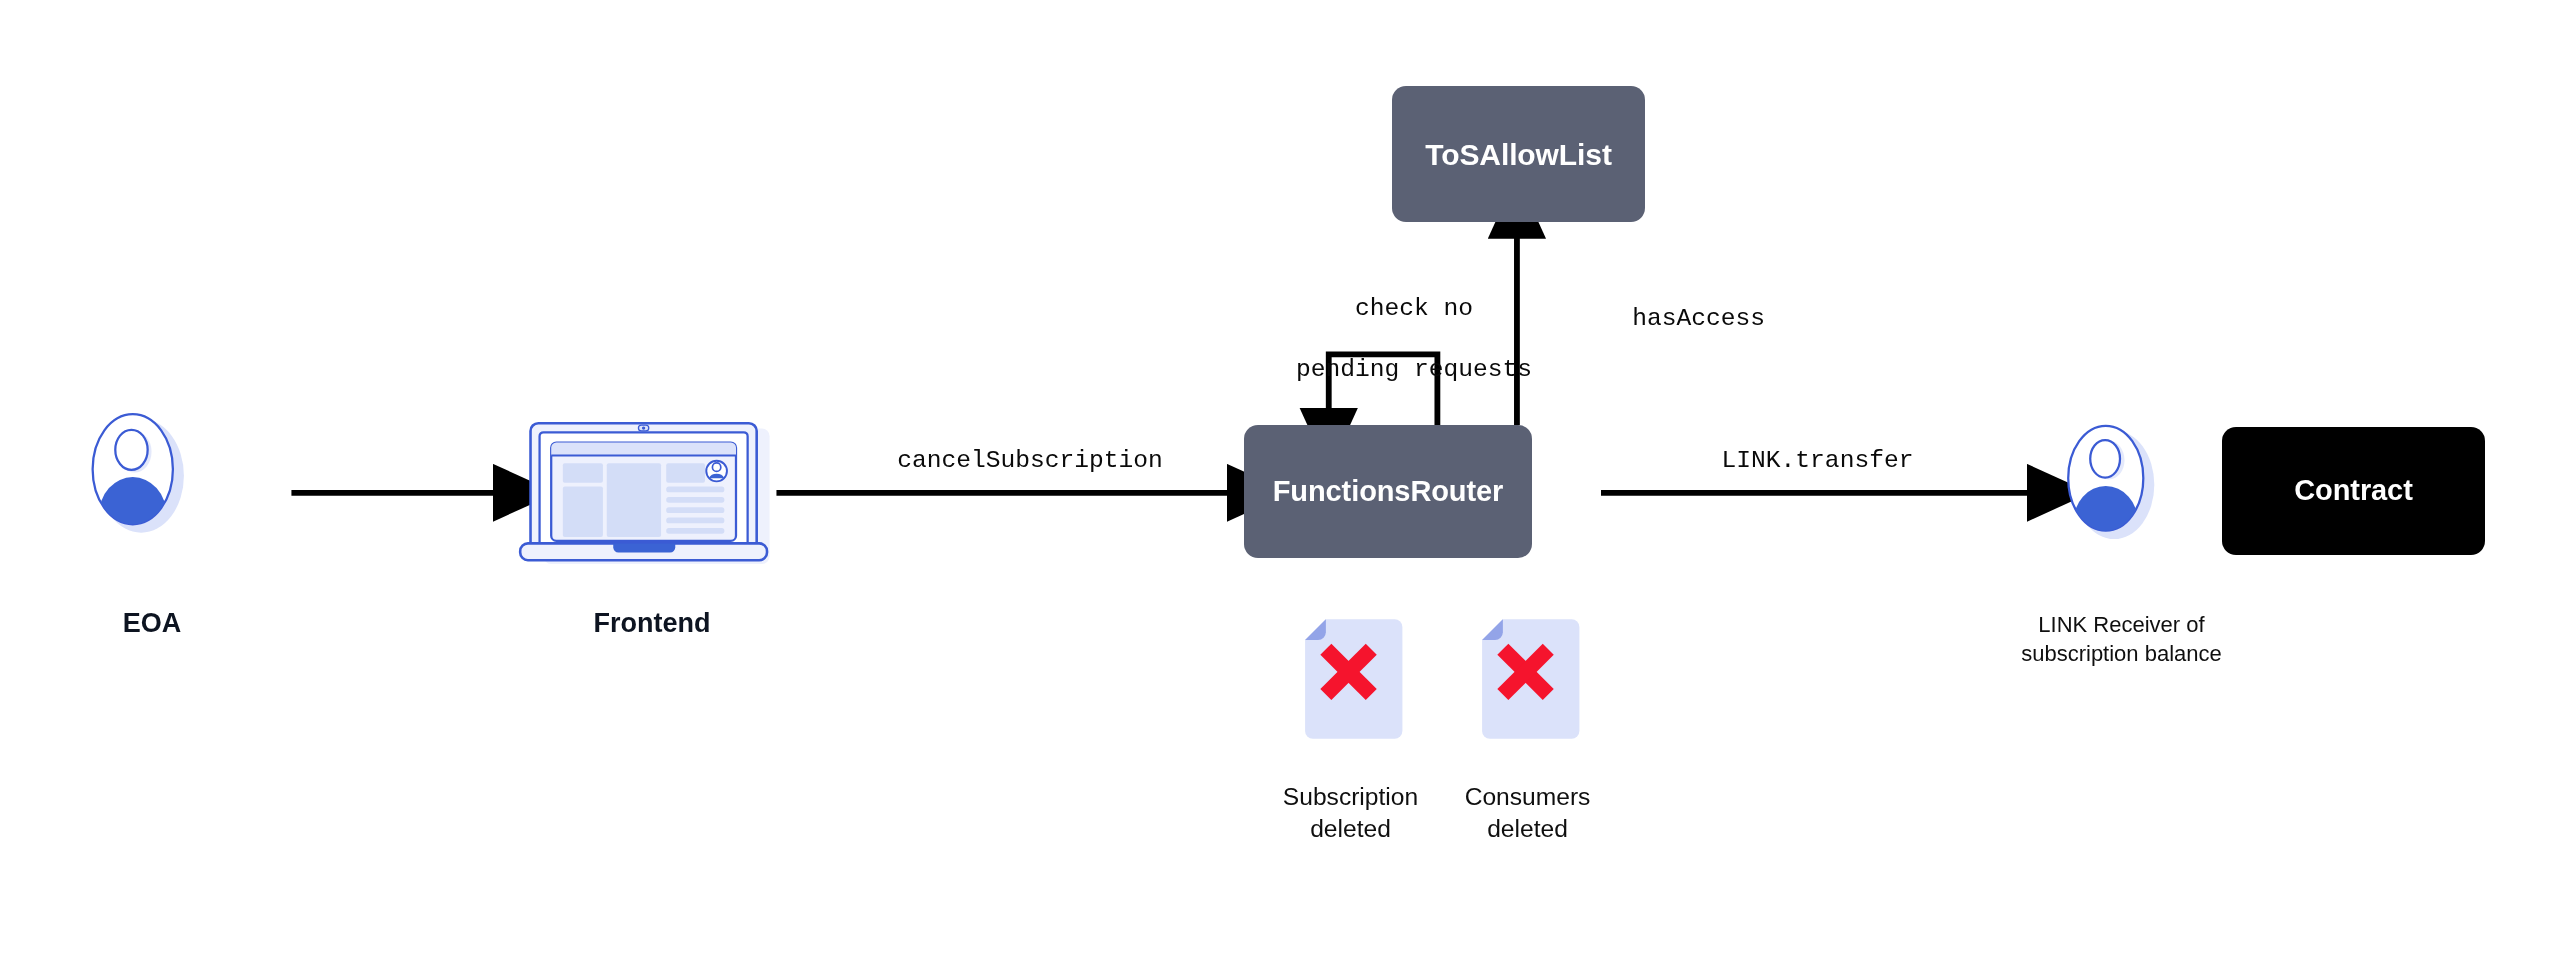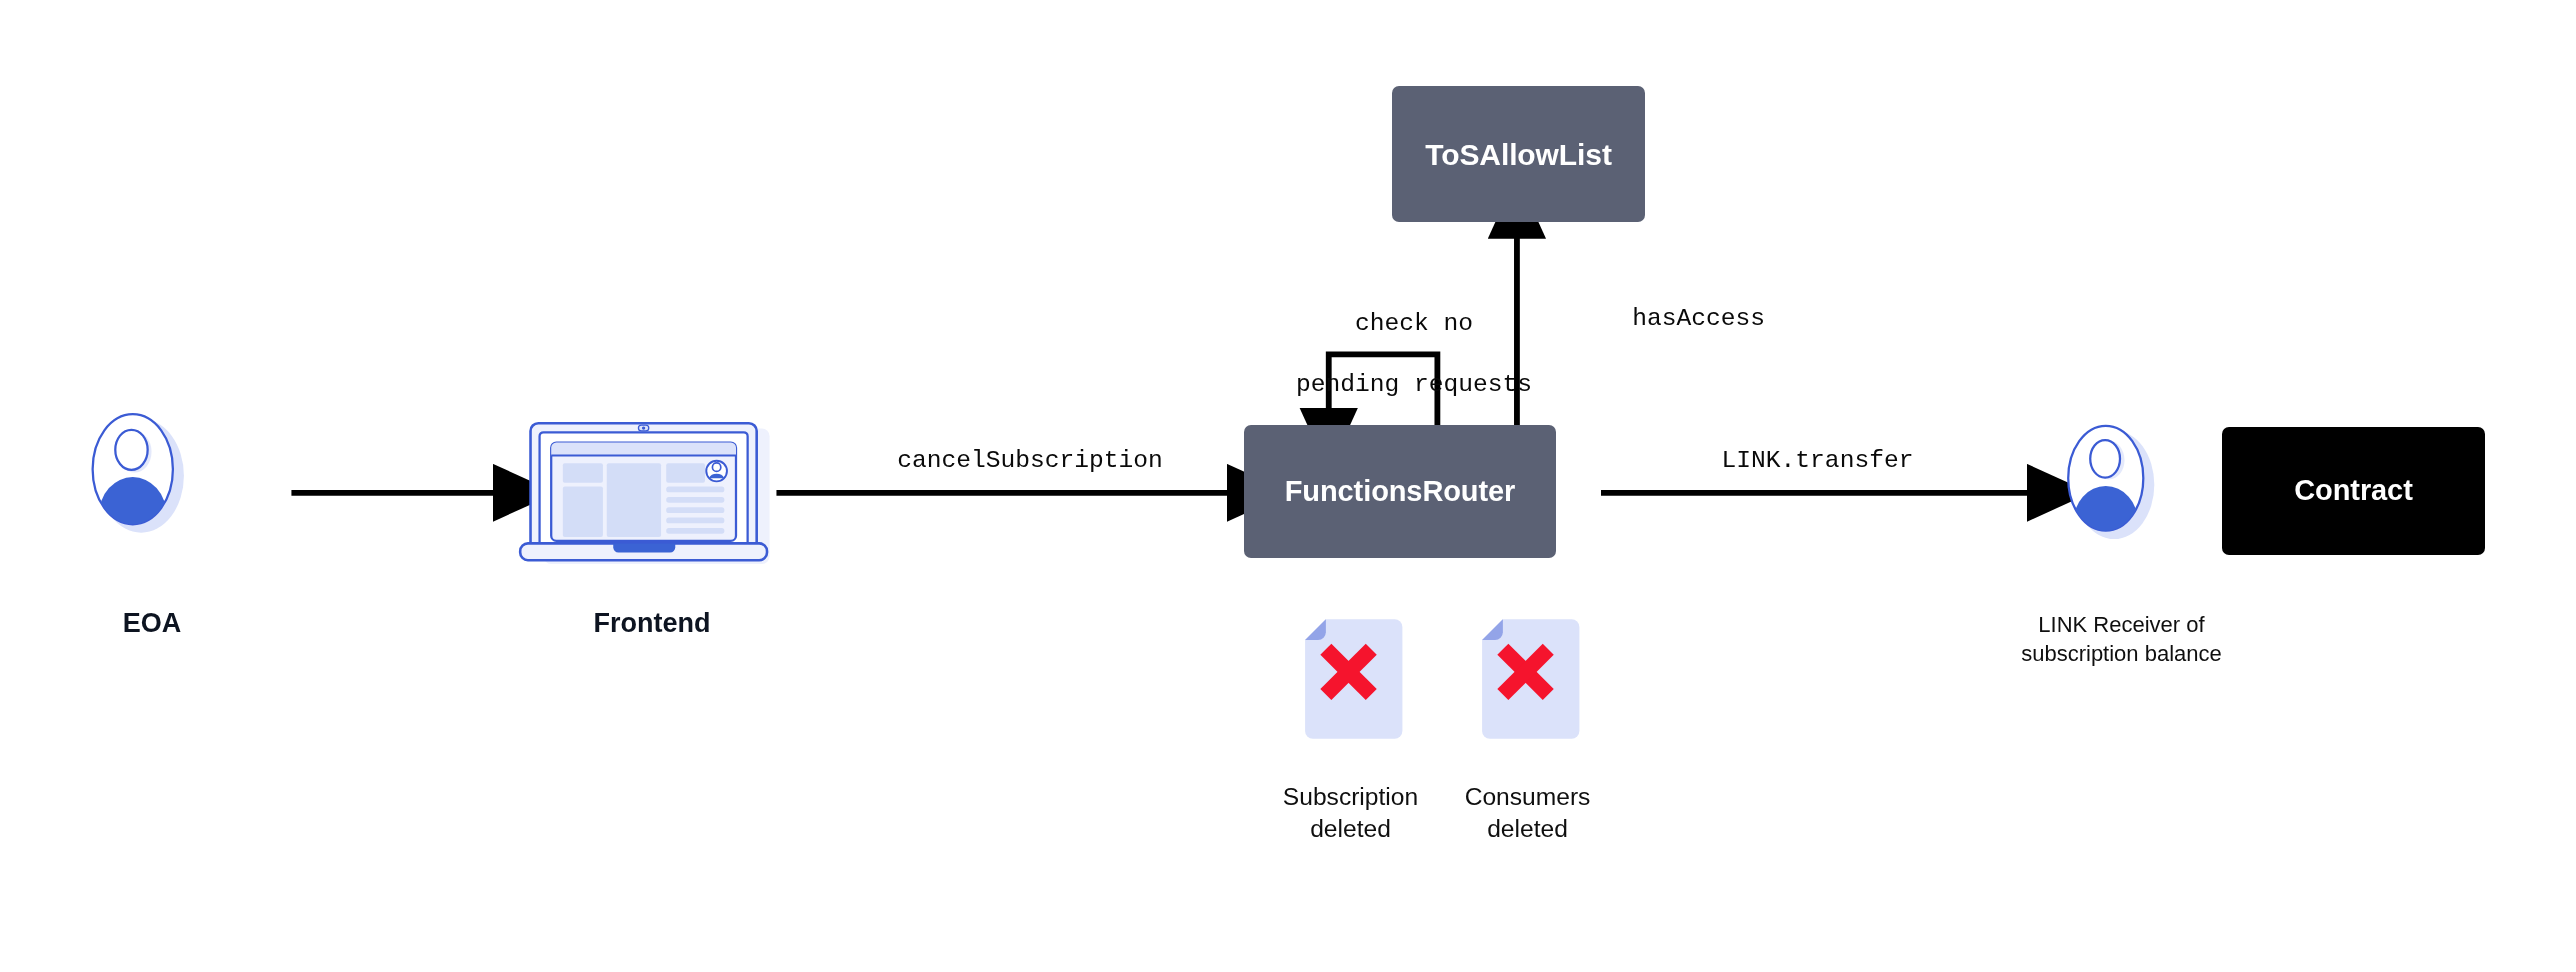--- a/index.html
+++ b/index.html
@@ -21,41 +21,41 @@
     background: #ffffff;
     overflow: hidden;
   }
 
   
   .node-box {
     position: absolute;
     display: flex;
     align-items: center;
     justify-content: center;
-    border-radius: 7px;
+    border-radius: 14px;
     color: #ffffff;
     font-weight: bold;
     font-family: "Liberation Sans", sans-serif;
     letter-spacing: -0.1px;
     text-align: center;
     line-height: 1.1;
   }
   .node-box.slate { background: #5b6174; }
   .node-box.navy  { background: #000000; }
 
   
   #tos-allowlist-box {
     left: 1392px; top: 86px;
     width: 253px; height: 136px;
     font-size: 30px;
   }
   
   #functions-router-box {
     left: 1244px; top: 425px;
-    width: 312px; height: 133px;
+    width: 288px; height: 133px;
     font-size: 29px;
   }
   
   #contract-box {
     left: 2222px; top: 427px;
     width: 263px; height: 128px;
     font-size: 29px;
   }
 
   
@@ -190,21 +190,21 @@
       <path d="M298,107 a13,11 0 0 1 24,0 z" fill="#3b63d4"></path>
 
       <rect x="6" y="208" width="382" height="26" rx="12" fill="#eef1fd" stroke="#3b5bd4" stroke-width="4"></rect>
       <path d="M150,208 h96 a0,0 0 0 1 0,0 v6 a8,8 0 0 1 -8,8 h-80 a8,8 0 0 1 -8,-8 z" fill="#3b63d4"></path>
     </svg>
   </div>
   <div class="caption-bold" style="left:555px; top:608px; width:194px;">Frontend</div>
 
   <div class="edge-label" style="left:836px; top:446px; width:388px;">cancelSubscription</div>
 
-  <div class="edge-label" style="left:1223px; top:278px; width:323px;">
+  <div class="edge-label" style="left:1223px; top:263px; width:323px;">
     <span>check no</span><br>
     <span>pending requests</span>
   </div>
 
   <div class="edge-label" style="left:1545px; top:304px; width:220px; text-align:right;">hasAccess</div>
 
   <div class="edge-label" style="left:1643px; top:446px; width:349px;font-family:Liberation Mono, monospace;">LINK.transfer</div>
 
   <div id="tos-allowlist-box" class="node-box slate">
     <span>ToSAllowList</span>

